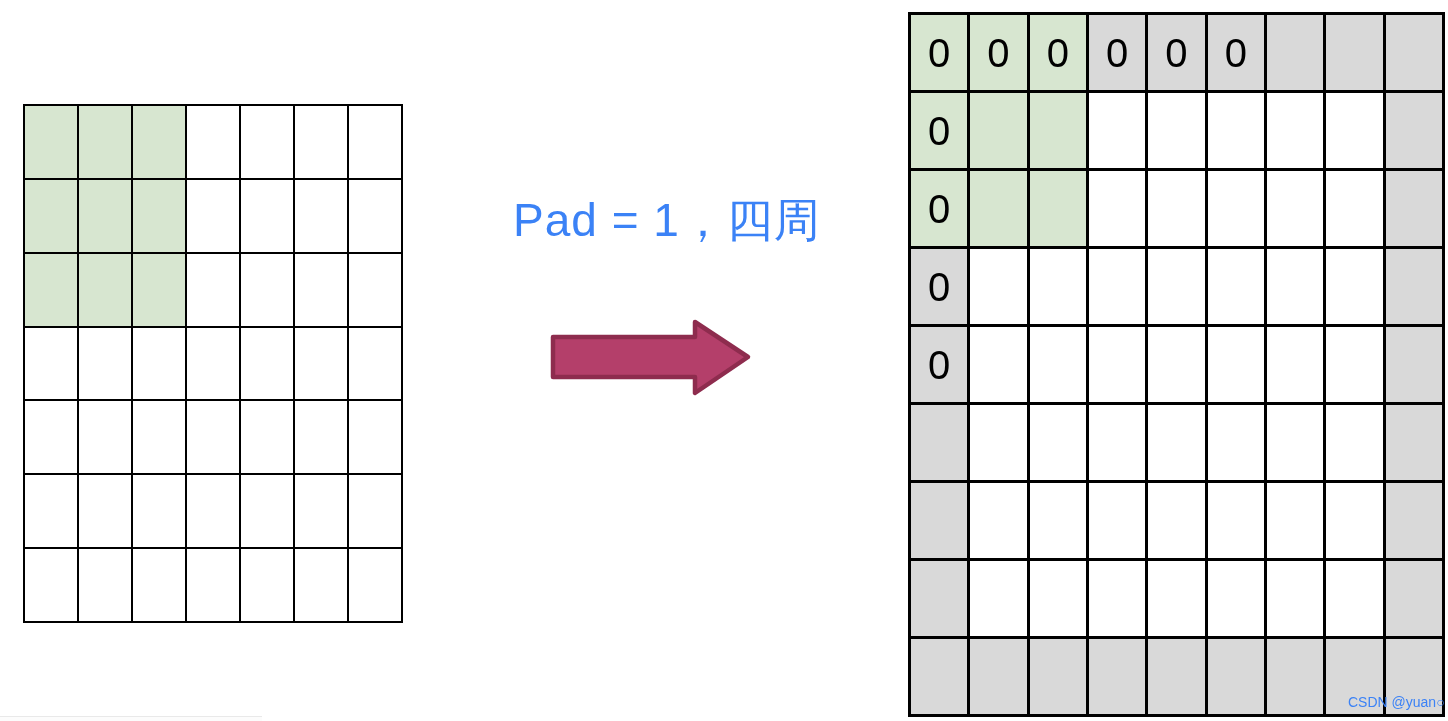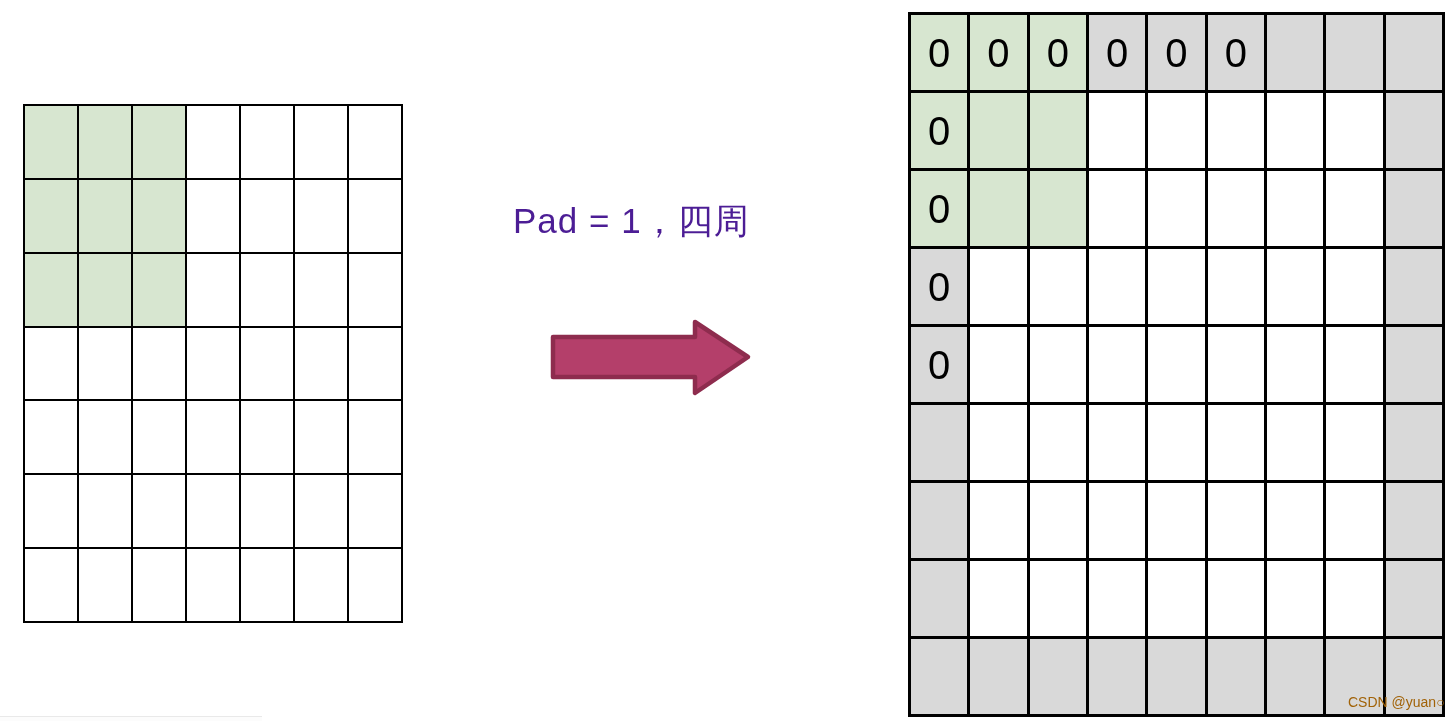--- a/index.html
+++ b/index.html
@@ -28,33 +28,33 @@
   }
   .cell{
     display:flex;align-items:center;justify-content:center;
     font-size:40px;line-height:1;color:#000;
   }
   .cell.w{background:#ffffff;}
   .cell.g{background:var(--green);}
   .cell.p{background:var(--gray);}
   .caption{
     position:absolute;left:513px;top:196px;
-    font-size:35px;line-height:49px;color:#4c1d95;
+    font-size:46px;line-height:49px;color:#3b82f6;
     letter-spacing:1px;white-space:nowrap;
   }
   .arrow{
     position:absolute;left:550px;top:318px;width:202px;height:80px;
   }
   .arrow polygon{
     fill:var(--arrow-fill);stroke:var(--arrow-border);
     stroke-width:4.5;stroke-linejoin:round;
   }
   .watermark{
     position:absolute;left:1348px;top:694px;
-    font-size:14px;color:#a16207;white-space:nowrap;
+    font-size:14px;color:#3b82f6;white-space:nowrap;
   }
   .bottom-bar{
     position:absolute;left:0;top:716px;width:262px;height:5px;
     background:#fcfcfc;border-top:1px solid #e9e9e9;box-sizing:border-box;
   }
 </style>
 </head>
 <body>
 
 <div>

